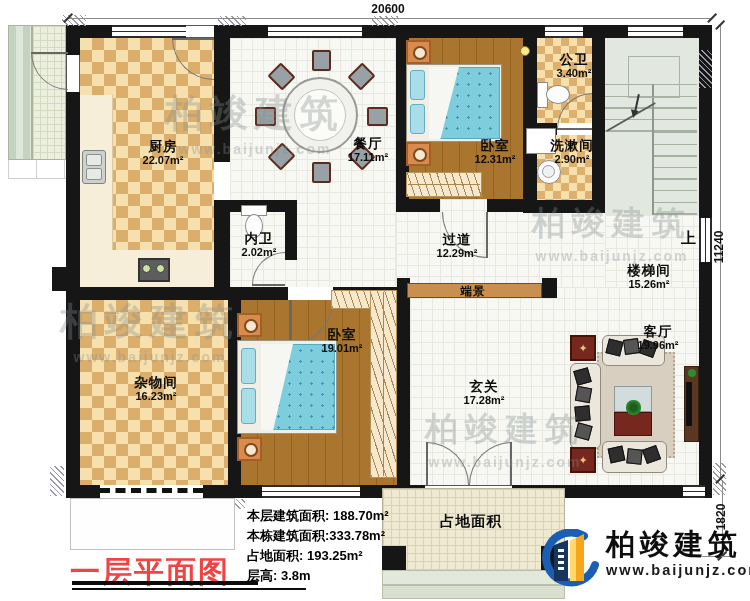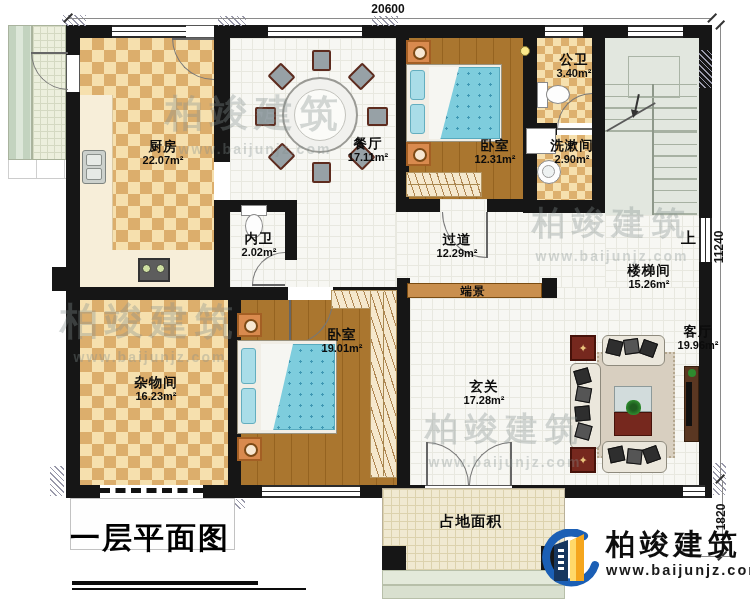--- a/index.html
+++ b/index.html
@@ -63,21 +63,21 @@
   .toilet-bowl{position:absolute;background:#fdfdfd;border:1.5px solid #8a8a8a;border-radius:50%;}
   .stair-treads{position:absolute;background:repeating-linear-gradient(180deg,#a7b1a2 0 1.3px,transparent 1.3px 11.6px);}
   .porchgrid{position:absolute;background-color:#ecefdd;
     background-image:linear-gradient(#d4d9c2 1px,transparent 1px),linear-gradient(90deg,#d4d9c2 1px,transparent 1px);
     background-size:7px 7px;border:1px solid #aab39b;box-sizing:border-box;}
   .entrygrid{position:absolute;background-color:#f0e9d1;
     background-image:linear-gradient(#dcd2ad 1px,transparent 1px),linear-gradient(90deg,#dcd2ad 1px,transparent 1px);
     background-size:8px 8px;border:1px solid #b9b099;box-sizing:border-box;}
   .step{position:absolute;background:#e3e9da;border:1px solid #b7bfa9;box-sizing:border-box;}
   .stats-row{font-size:13px;font-weight:bold;color:#000;line-height:20px;white-space:nowrap;}
-  #title-row{position:absolute;left:70px;top:518px;display:flex;align-items:flex-end;gap:10px;color:#000000;z-index:50;}
+  #title-row{position:absolute;left:70px;top:552px;display:flex;align-items:flex-end;gap:10px;color:#ef4444;z-index:50;}
   #title-main{font-size:30px;font-weight:900;letter-spacing:2px;}
   #title-scale{font-size:25px;font-weight:600;}
   #brand{position:absolute;left:538px;top:529px;display:flex;align-items:flex-start;z-index:50;}
   #brand-text .nm{font-size:29px;font-weight:900;letter-spacing:5px;color:#0d0d0d;line-height:1.05;}
   #brand-text .url{font-size:14.5px;font-weight:bold;letter-spacing:2px;color:#1a1a1a;margin-top:3px;}
 </style>
 </head>
 <body>
 
 <div id="plan">
@@ -318,21 +318,21 @@
       <div class="ar">19.01m²</div>
     </div>
   <div class="rlab" style="left:156px;top:389px;">
     <div class="nm">杂物间</div>
       <div class="ar">16.23m²</div>
     </div>
   <div class="rlab" style="left:484px;top:393px;">
     <div class="nm">玄关</div>
       <div class="ar">17.28m²</div>
     </div>
-  <div class="rlab" style="left:698px;top:338px;">
+  <div class="rlab" style="left:658px;top:338px;">
     <div class="nm">客厅</div>
       <div class="ar">19.96m²</div>
     </div>
   <div class="rlab" style="left:473px;top:291px;">
     <div class="nm" style="font-size:11.5px;">端景</div>
     </div>
   <div class="rlab" style="left:471px;top:521px;">
     <div class="nm" style="font-size:14.5px;">占地面积</div>
     </div>
 
@@ -348,20 +348,30 @@
   <div class="tick" style="left:716px;top:555px;"></div>
   <div class="dimline" style="left:700px;top:556px;width:30px;height:1px;"></div>
   <div class="dim" style="left:721px;top:517px;transform:translate(-50%,-50%) rotate(-90deg);">1820</div>
 
   <div id="title-row">
     <span id="title-main">一层平面图</span>
   </div>
   <div class="abs" style="left:72px;top:581px;width:186px;height:3.5px;background:#0c0c0c;z-index:50;"></div>
   <div class="abs" style="left:72px;top:588px;width:234px;height:1.5px;background:#0c0c0c;z-index:50;"></div>
 
+  <div class="abs" style="left:247px;top:506px;z-index:50;">
+    <div class="stats-row">
+      <span>本层建筑面积:</span> <span>188.70m²</span></div>
+    <div class="stats-row">
+      <span>本栋建筑面积:</span><span>333.78m²</span></div>
+    <div class="stats-row">
+      <span>占地面积:</span> <span>193.25m²</span></div>
+    <div class="stats-row">
+      <span>层高:</span> <span>3.8m</span></div>
+  </div>
 
   <div id="brand">
     <svg width="62" height="62" viewBox="0 0 62 62" style="margin-right:6px;">
       <path d="M46 7 A 25 25 0 1 0 57 36" fill="none" stroke="#1b5fb5" stroke-width="8" stroke-linecap="round"></path>
       <polygon points="16,16 30,11 30,52 16,52" fill="#16365f"></polygon>
       <rect x="20" y="20" width="6" height="3" fill="#fff"></rect>
         <rect x="20" y="26" width="6" height="3" fill="#fff"></rect>
       <rect x="20" y="32" width="6" height="3" fill="#fff"></rect>
         <rect x="20" y="38" width="6" height="3" fill="#fff"></rect>
       <polygon points="32,12 46,5 46,52 32,52" fill="#f5a61d"></polygon>

